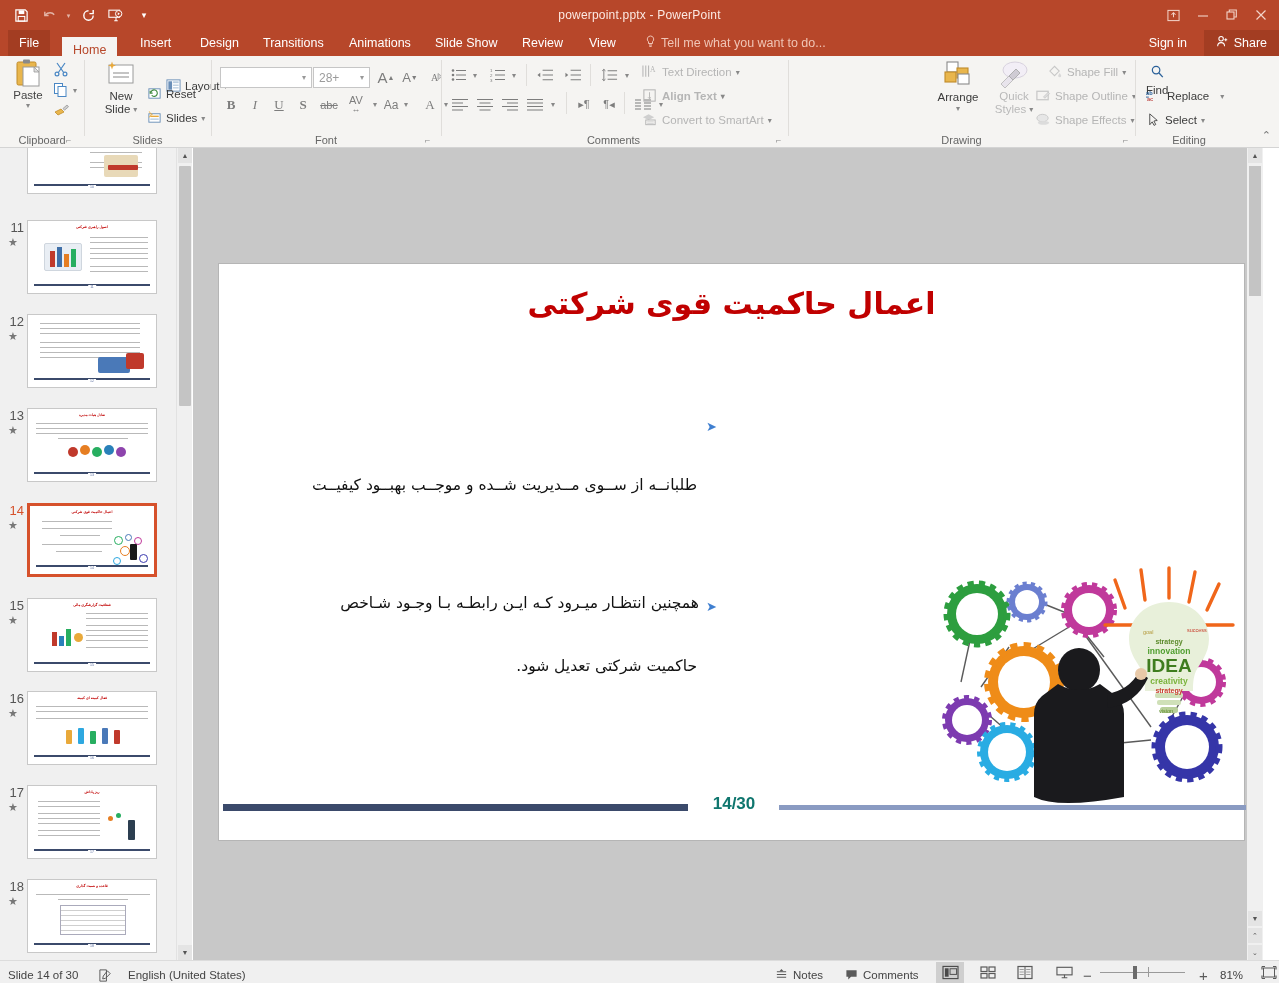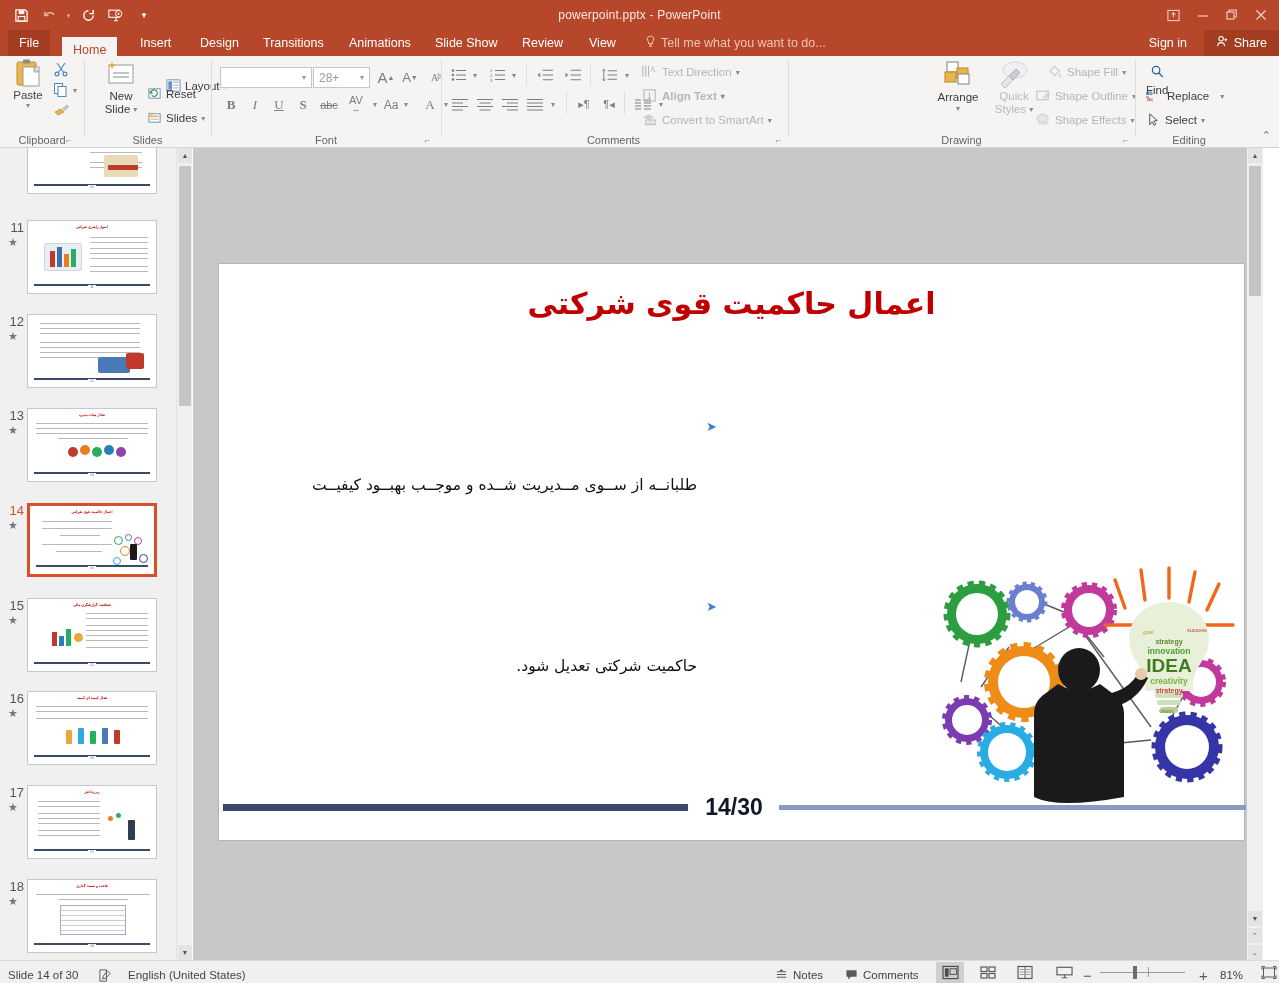--- a/index.html
+++ b/index.html
@@ -148,21 +148,21 @@
     position: absolute; left: 0; right: 0; top: 22px; text-align: center;
     font-size: 30px; font-weight: bold; color: #c00000; direction: rtl;
     font-family: "DejaVu Sans", "Liberation Sans", sans-serif;
   }
   .bullet-block { position: absolute; direction: rtl; font-size: 15.5px; color: #111;
                   font-family: "DejaVu Sans", "Liberation Sans", sans-serif; line-height: 1.9; }
   .bmark { position: absolute; color: #3f7fd0; font-size: 13px; }
   .footer-bar-l { position: absolute; left: 4px; top: 540px; width: 465px; height: 7px; background: #3b4a6b; }
   .footer-bar-r { position: absolute; left: 560px; top: 541px; width: 467px; height: 5px; background: #8a9bc2; }
   .footer-num { position: absolute; left: 470px; top: 530px; width: 90px; text-align: center;
-                font-size: 23px; font-weight: bold; color: #0f172a; }
+                font-size: 17px; font-weight: bold; color: #0f766e; }
 
   .rightsb { position: absolute; right: 0; top: 0; width: 16px; height: 812px; background: #f0f0f0; }
   .rightsb .arrow { position: absolute; left: 1px; width: 14px; height: 15px; background: #e4e4e4;
                     display: flex; align-items: center; justify-content: center; font-size: 7px; color: #555; }
   .rightsb .grip { position: absolute; left: 2px; width: 12px; background: #c4c4c4; }
 
   
   .statusbar {
     position: absolute; left: 0; bottom: 0; width: 1279px; height: 23px;
     background: #f0f0f0; border-top: 1px solid #dcdcdc; font-size: 11.5px; color: #444;
@@ -792,20 +792,21 @@
 
   <div class="workspace">
     <div class="slide">
 
       <div class="slide-title">اعمال حاکمیت قوی شرکتی</div>
 
       <div class="bmark" style="left:487px; top:155px;">➤</div>
       <div class="bullet-block" style="left:78px; top:207px; width:400px; text-align:right;">طلبانــه از ســوی مــدیریت شــده و موجــب بهبــود کیفیــت</div>
 
       <div class="bmark" style="left:487px; top:335px;">➤</div>
+      <div class="bullet-block" style="left:80px; top:325px; width:400px; text-align:right;">همچنین انتظـار میـرود کـه ایـن رابطـه بـا وجـود شـاخص</div>
       <div class="bullet-block" style="left:78px; top:388px; width:400px; text-align:right;">حاکمیت شرکتی تعدیل شود.</div>
 
       <div style="position:absolute; left:700px; top:298px; width:325px; height:243px; overflow:hidden;">
         <svg width="325" height="243" viewBox="0 0 325 243">
           <rect x="0" y="0" width="325" height="243" fill="#fff"></rect>
 
           <g stroke="#5a5a5a" stroke-width="1.4" fill="none">
             <path d="M60 52 L98 40"></path>
               <path d="M120 40 L150 52"></path>
             <path d="M55 60 L42 120"></path>

